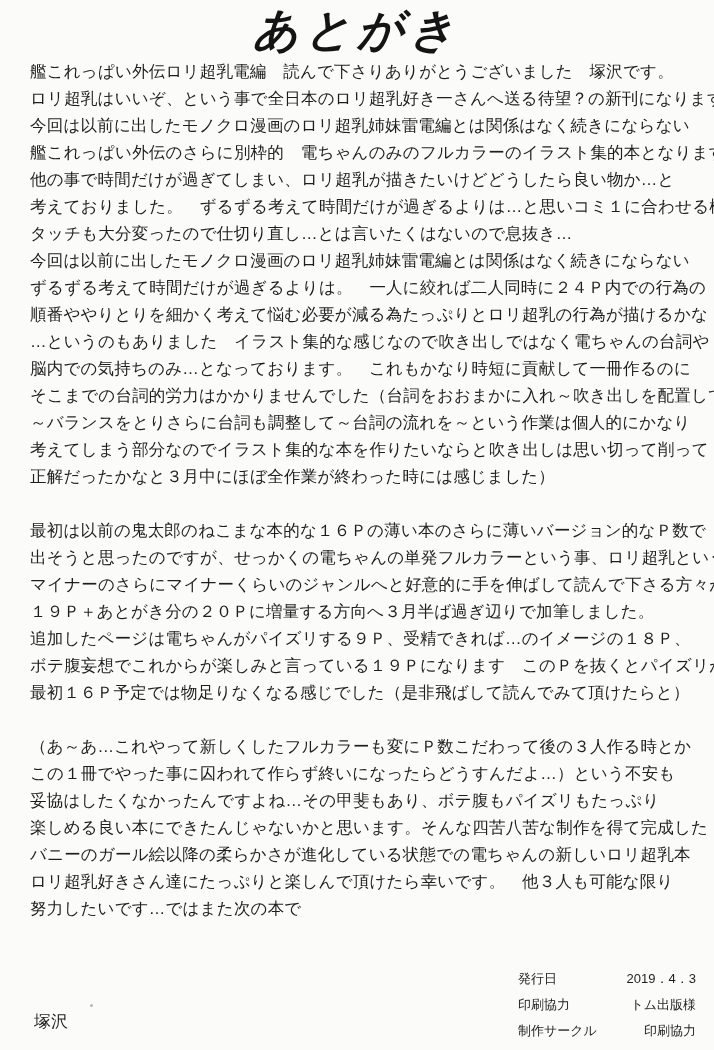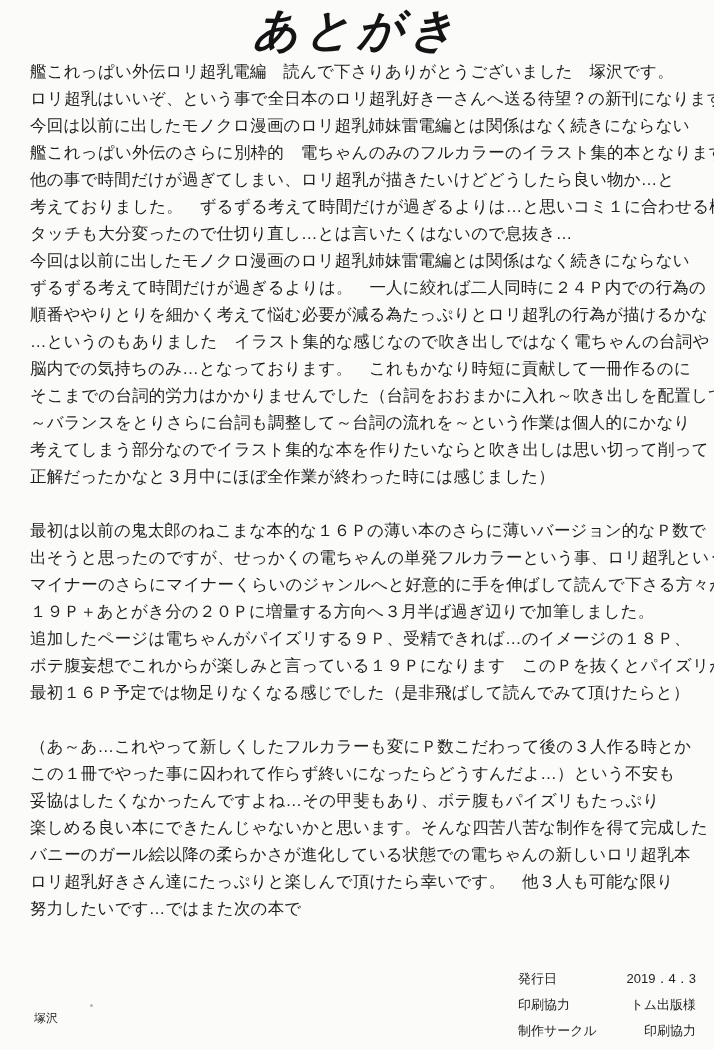--- a/index.html
+++ b/index.html
@@ -46,21 +46,21 @@
   }
   .colophon-row {
     display: flex;
     justify-content: space-between;
     line-height: 26px;
   }
   .signature {
     position: absolute;
     top: 1010px;
     left: 34px;
-    font-size: 12px;
+    font-size: 17px;
   }
   .speck {
     position: absolute;
     top: 1004px;
     left: 90px;
     width: 3px;
     height: 3px;
     background: #b9b5b5;
     border-radius: 50%;
   }

